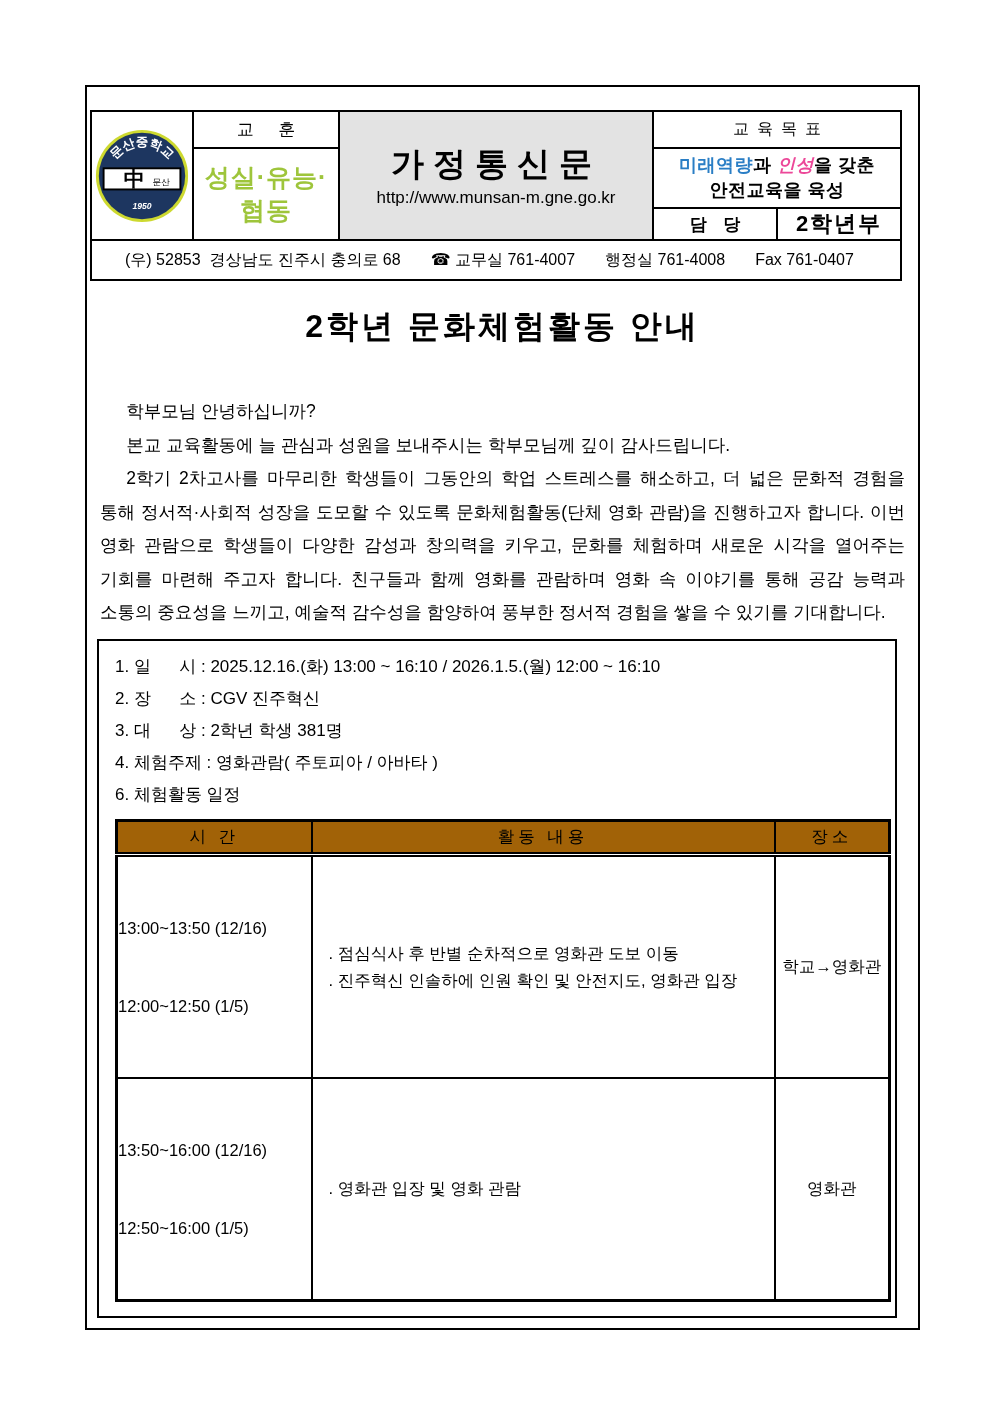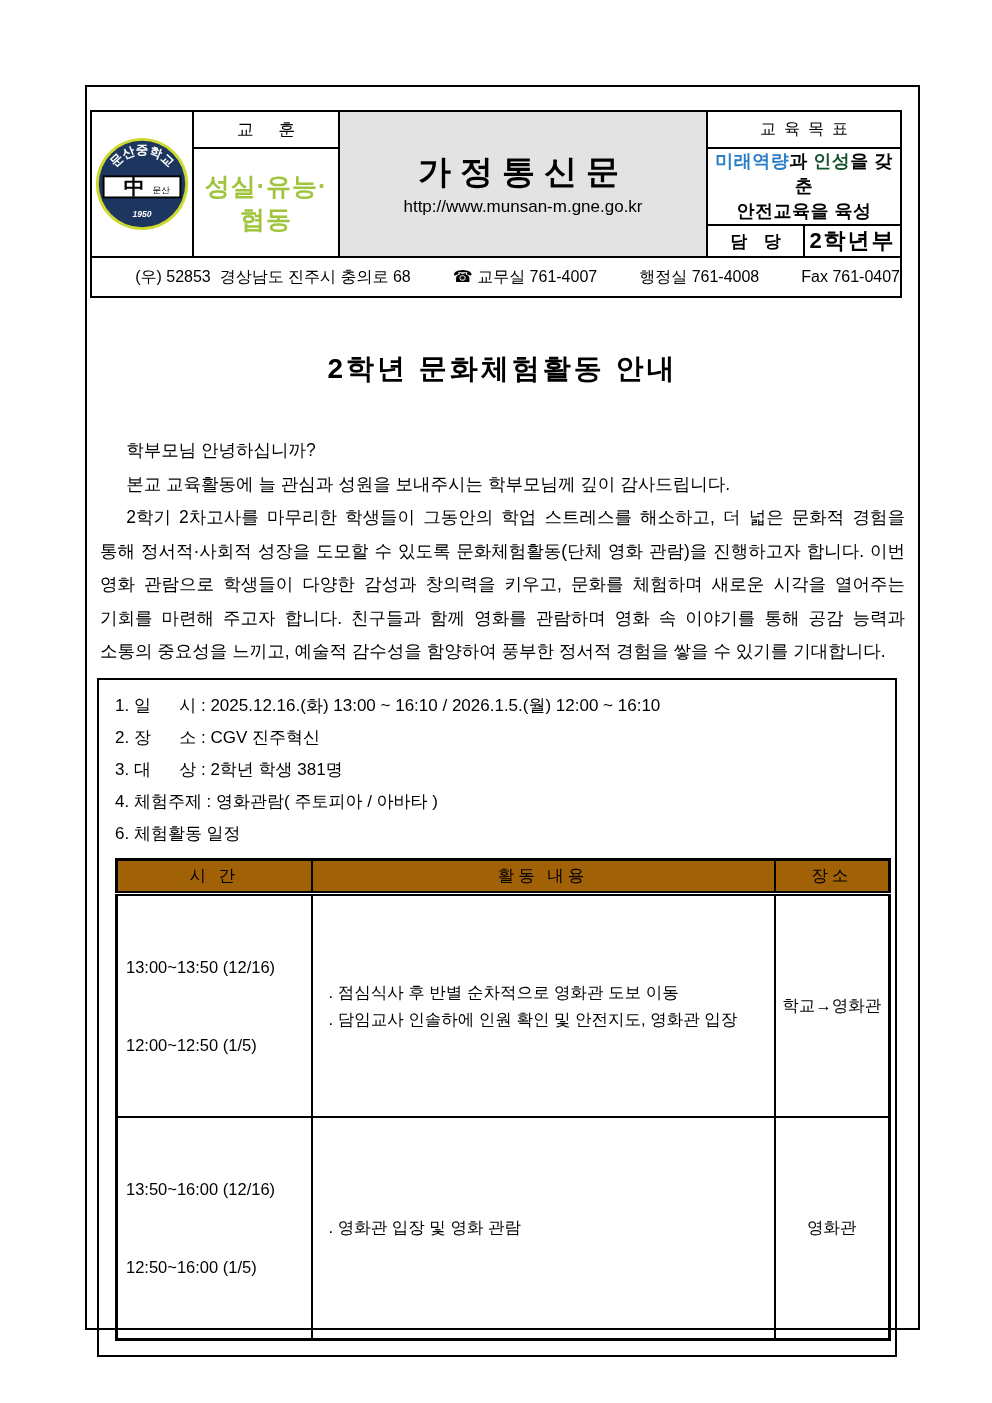--- a/index.html
+++ b/index.html
@@ -6,57 +6,57 @@
   html,body { background:#fff; }
   body { width:992px; height:1403px; font-family:"Liberation Sans","DejaVu Sans",sans-serif; color:#000; }
   .page { position:relative; width:992px; height:1403px; background:#fff; }
   .frame { position:absolute; left:85px; top:85px; width:835px; height:1245px; border:2px solid #000; background:#fff; }
 
   
   table.hdr { border-collapse:collapse; table-layout:fixed; width:812px; margin:23px 0 0 3px; }
   table.hdr td { border:2px solid #000; vertical-align:middle; text-align:center; overflow:hidden; }
   .cell-logo { width:102px; }
   .cell-motto-col { width:146px;margin-left:48px; }
-  .cell-center { width:368px; background:#e3e3e3; }
+  .cell-center { width:314px; background:#e3e3e3; }
   .cell-right-a { width:85px; }
   .cell-right-b { width:144px; }
   .row-1 td { height:37px; }
   .row-2 td { height:60px; }
   .row-3 td { height:21px; }
   .row-addr td { height:40px; }
   .label-kkun { font-size:17px; letter-spacing:10px; text-indent:10px; }
   .motto-green { color:#9ec53b; font-size:25px; font-weight:bold; letter-spacing:1px; }
   .doc-type-title { font-size:33px; font-weight:bold; letter-spacing:9px; line-height:1.25; }
   .doc-url { font-size:17px; letter-spacing:0; margin-top:4px; }
   .goal-label { font-size:16px; letter-spacing:8px; text-indent:8px; }
   .goal-text { font-size:18px; font-weight:bold; line-height:25px; letter-spacing:0.5px; }
   .goal-blue { color:#2a7ec5; }
-  .goal-orange { color:#14532d; }
+  .goal-orange { color:#ec4899;font-style:italic; }
   .staff-label { font-size:17px; letter-spacing:6px; text-indent:6px; font-weight:600; }
   .staff-value { font-size:22px; font-weight:600; letter-spacing:2px; }
-  .addr-line { font-size:16px; white-space:pre; display:flex; justify-content:flex-end; gap:42px; align-items:center;margin-left:33px; }
+  .addr-line { font-size:16px; white-space:pre; display:flex; justify-content:flex-start; gap:30px; align-items:center;margin-left:33px; }
 
   
-  .main-title { margin-top:52px; text-align:center; font-size:28px; font-weight:bold; letter-spacing:3px; }
+  .main-title { margin-top:24px; text-align:center; font-size:32px; font-weight:bold; letter-spacing:3px; }
 
   
   .body-text { margin:46px 13px 0 13px; }
   .body-text p { font-size:17.5px; line-height:33.5px; text-align:justify; text-indent:1.5em; word-break:keep-all; }
 
   
   .info-box { margin:9px 21px 0 10px; border:2px solid #000; padding:10px 12px 14px 16px; }
   .info-item { font-size:17px; line-height:32px; white-space:pre; }
 
   table.sched { border-collapse:collapse; table-layout:fixed; width:773px; margin-top:8px; border:3px solid #000; }
   table.sched td, table.sched th { border:2px solid #000; font-size:16.5px; font-weight:normal; }
   table.sched th { background:#a16207; height:34px; text-align:center; letter-spacing:4px; border-bottom:5px double #000; }
   .col-time { width:195px; }
   .col-act  { width:463px; }
   .col-place{ width:115px; }
-  td.time-cell { padding:6px 0 6px 8px; line-height:26px; white-space:pre;margin-left:12px; }
+  td.time-cell { padding:6px 0 6px 0; line-height:26px; white-space:pre;margin-left:12px; }
   td.act-cell { padding:6px 4px 6px 16px; line-height:27px; }
   td.place-cell { text-align:center; }
   .r1 td { height:62px; } .r2 td { height:56px; }
 
   .logo-wrap { display:flex; justify-content:center; align-items:center; }
 </style>
 </head>
 <body>
 
 <div class="page">
@@ -143,21 +143,21 @@
           <th>활동 내용</th>
           <th>장소</th>
         </tr>
         <tr class="r1">
           <td class="time-cell">
             <div>13:00~13:50 (12/16)</div>
             <div>12:00~12:50 (1/5)</div>
           </td>
           <td class="act-cell">
             <div>. 점심식사 후 반별 순차적으로 영화관 도보 이동</div>
-            <div>. 담임교사 인솔하에 인원 확인 및 안전지도, 영화관 입장</div>
+            <div>. 진주혁신 인솔하에 인원 확인 및 안전지도, 영화관 입장</div>
           </td>
           <td class="place-cell">학교→영화관</td>
         </tr>
         <tr class="r2">
           <td class="time-cell">
             <div>13:50~16:00 (12/16)</div>
             <div>12:50~16:00 (1/5)</div>
           </td>
           <td class="act-cell">
             <div>. 영화관 입장 및 영화 관람</div>

